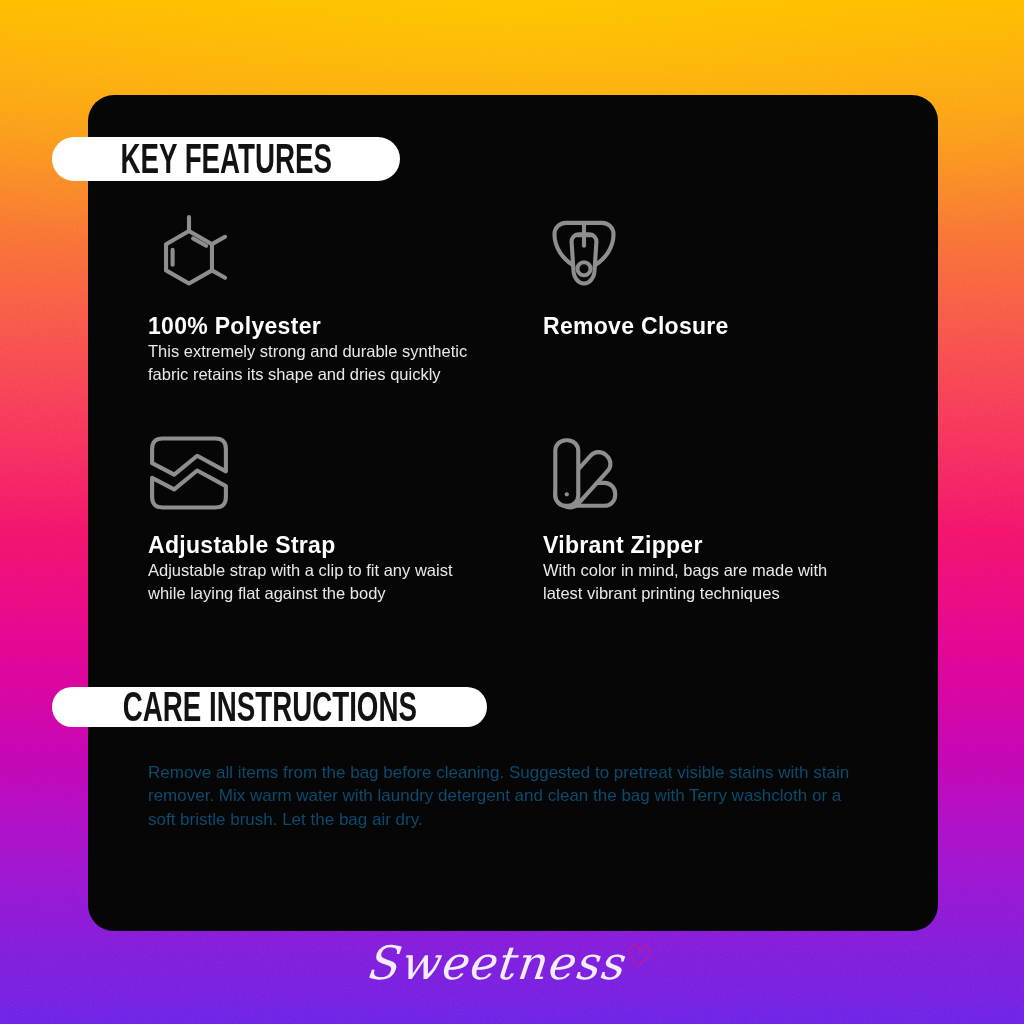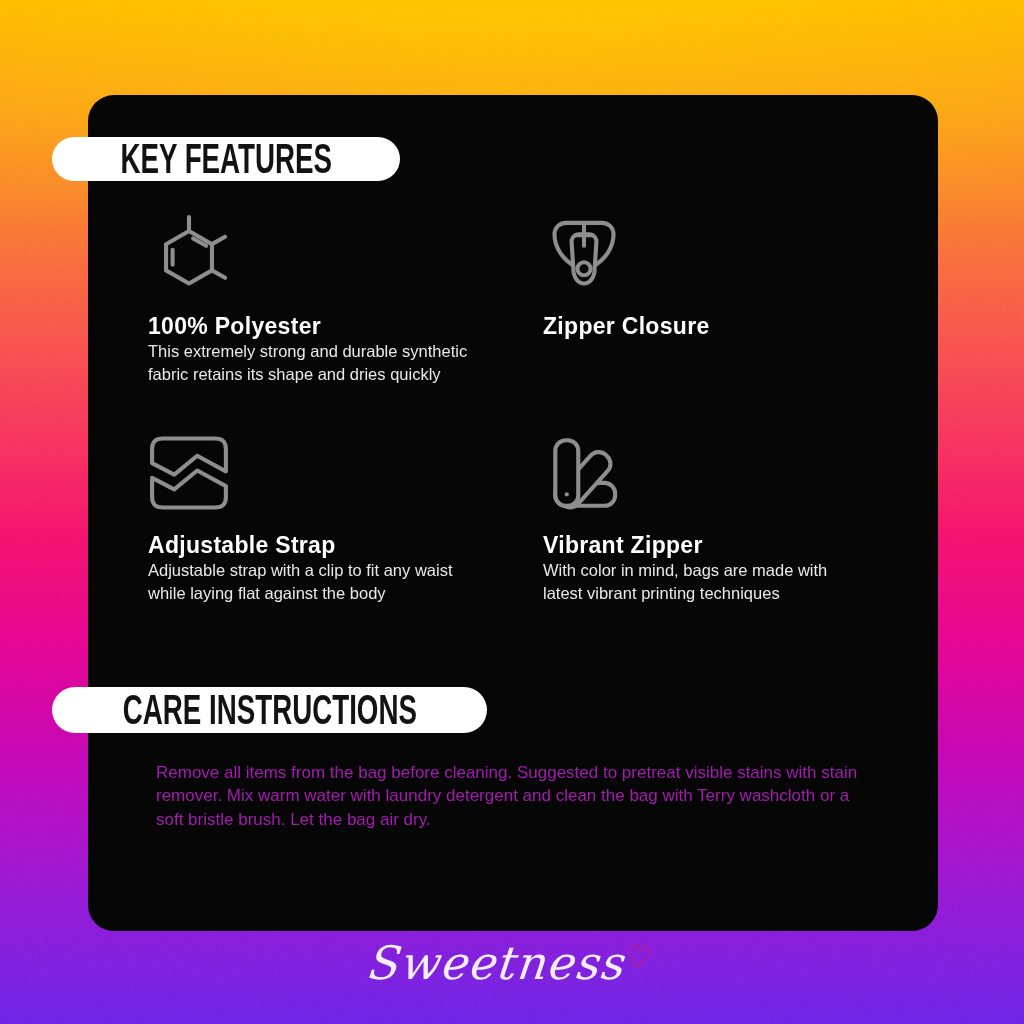--- a/index.html
+++ b/index.html
@@ -8,30 +8,30 @@
   .bg{position:absolute;inset:0;
       background:
         radial-gradient(90% 26% at 50% 0%, rgba(255,205,0,0.55), rgba(255,205,0,0) 100%),
         linear-gradient(180deg,#ffb600 0%,#fb9c16 10%,#f9752f 22%,#f85347 32%,#f72f5a 43%,
                         #f31169 52%,#e40590 63%,#c306b3 74%,#a012cd 84%,#7f1bdb 93%,#6b20e5 100%);}
   .grain{position:absolute;inset:0;mix-blend-mode:soft-light;pointer-events:none;}
   .card{position:absolute;left:88px;top:95px;width:850px;height:836px;
         background:#060606;border-radius:26px;}
   .pill{position:absolute;background:#ffffff;display:flex;align-items:center;justify-content:center;z-index:5;}
   .pill-key{left:52px;top:137px;width:348px;height:44px;border-radius:28px;}
-  .pill-care{left:52px;top:687px;width:435px;height:46px;border-radius:29px;}
+  .pill-care{left:52px;top:687px;width:435px;height:40px;border-radius:29px;}
   .pill-label{font-weight:900;font-size:42px;color:#121212;white-space:nowrap;
               transform:scaleX(0.66);letter-spacing:0;}
   .features{position:absolute;left:148px;top:213px;display:grid;
             grid-template-columns:350px 350px;column-gap:49px;row-gap:36px;z-index:4;gap:45px;}
   .feature-icon svg{width:82px;height:82px;display:block;}
   .feature-title{margin-top:18px;font-size:23px;font-weight:700;color:#ffffff;letter-spacing:0.3px;}
   .feature-desc{margin-top:0;font-size:16.5px;line-height:1.42;color:#e9e9e9;white-space:pre-line;}
   .care-text{position:absolute;left:148px;top:761px;width:772px;font-size:17px;
-             line-height:1.38;color:#a21caf;white-space:pre-line;z-index:4;margin-left:8px;}
+             line-height:1.38;color:#0c4a6e;white-space:pre-line;z-index:4;}
   .signature{position:absolute;left:0;top:936px;width:100%;text-align:center;z-index:4;}
   .signature-name{font-family:"DejaVu Serif",serif;font-style:italic;font-size:46px;
                   color:#f4eefc;display:inline-block;transform:skewX(-8deg);letter-spacing:1px;}
   .signature-heart{color:#e6185e;font-size:30px;position:relative;top:-12px;left:-2px;
                    display:inline-block;transform:rotate(10deg);}
 </style>
 </head>
 <body>
 
 <div class="canvas">
@@ -73,21 +73,21 @@
     <div class="feature">
       <div class="feature-icon">
         <svg viewBox="0 0 100 100" fill="none" stroke="#8e8e8e" stroke-width="5" stroke-linecap="round" stroke-linejoin="round">
           <path d="M37,64 C24,56 14,42 14,26 C14,18 20,12 28,12 L72,12 C80,12 86,18 86,26 C86,42 76,56 63,64"></path>
           <path d="M44,26 L56,26 C62,26 66,31 65,37 L63,68 C63,79 57,86 50,86 C43,86 37,79 37,68 L35,37 C34,31 38,26 44,26 Z" fill="#060606"></path>
           <circle cx="50" cy="68" r="8"></circle>
           <line x1="50" y1="14" x2="50" y2="40"></line>
           <line x1="41" y1="27" x2="59" y2="27"></line>
         </svg>
       </div>
-      <div class="feature-title">Zipper Closure</div>
+      <div class="feature-title">Remove Closure</div>
     </div>
 
     <div class="feature">
       <div class="feature-icon">
         <svg viewBox="0 0 100 100" fill="none" stroke="#8e8e8e" stroke-width="5" stroke-linecap="round" stroke-linejoin="round">
           <path d="M18,8 L82,8 C91,8 95,12 95,21 L95,48 L60,29 L32,52 L5,38 L5,21 C5,12 9,8 18,8 Z"></path>
           <path d="M5,56 L32,70 L60,47 L95,66 L95,79 C95,88 91,92 82,92 L18,92 C9,92 5,88 5,79 Z"></path>
         </svg>
       </div>
       <div class="feature-title">Adjustable Strap</div>

